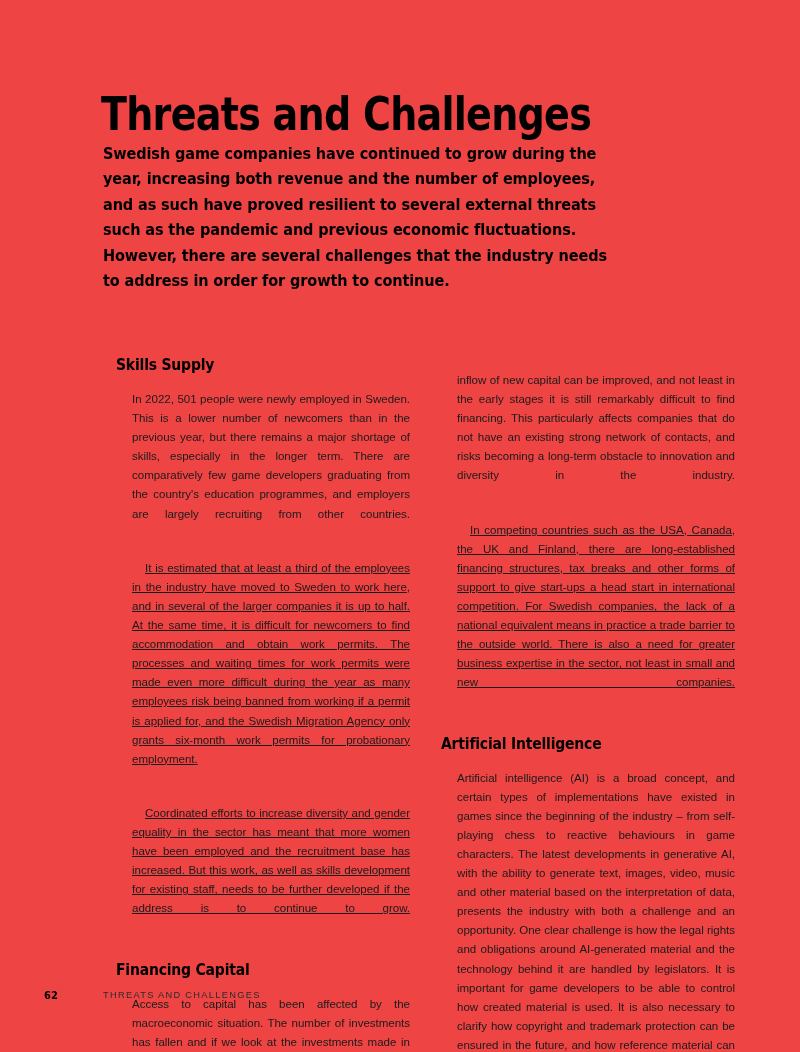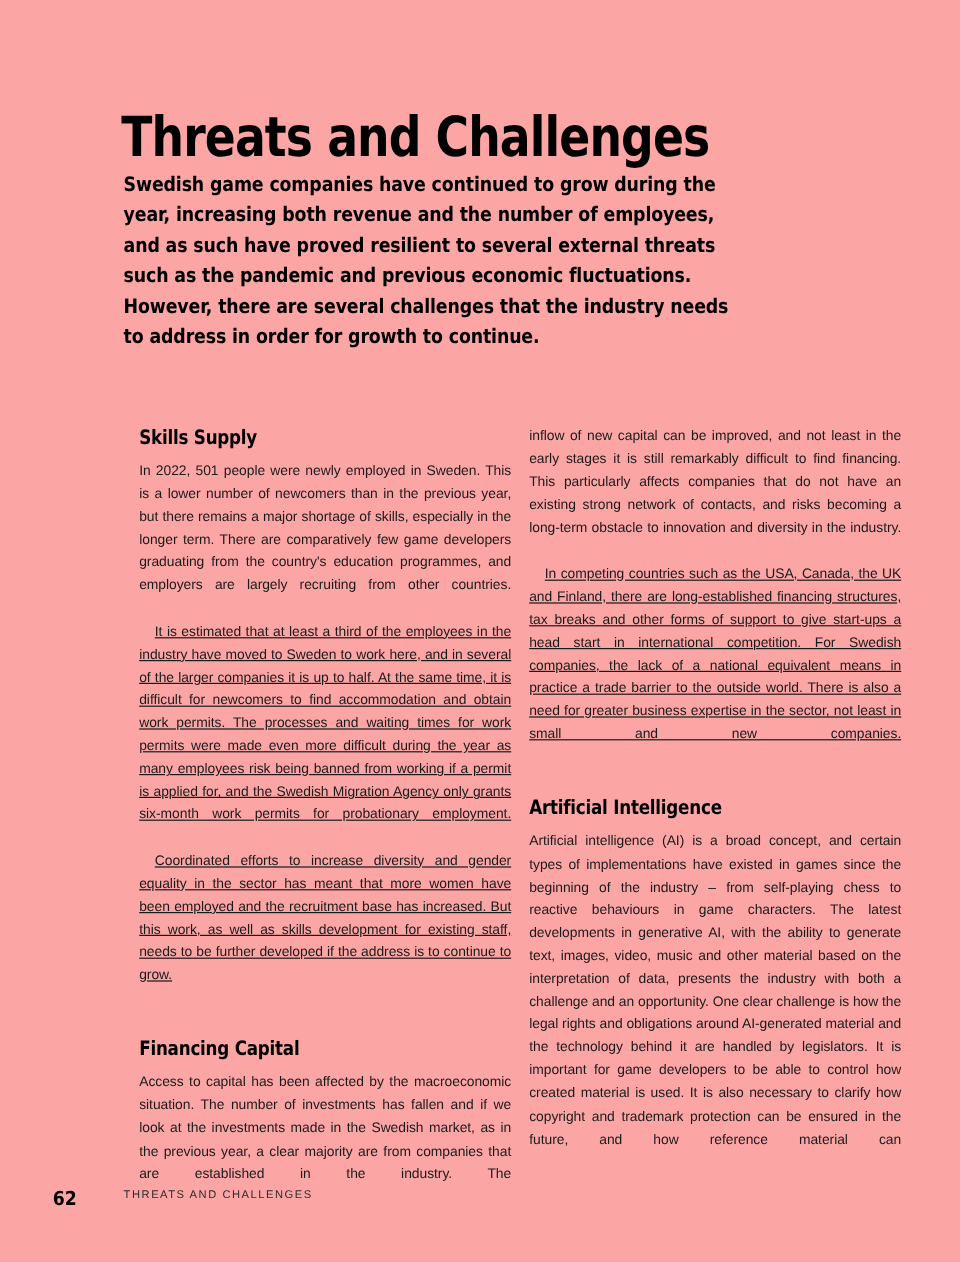--- a/index.html
+++ b/index.html
@@ -9,21 +9,21 @@
     background: #ffffff;
   }
   body {
     font-family: "Liberation Sans", sans-serif;
     -webkit-font-smoothing: antialiased;
   }
   .page {
     position: relative;
     width: 800px;
     height: 1052px;
-    background: #fca5a5;
+    background: #ef4444;
     overflow: hidden;
     box-sizing: border-box;
   }
 
   
   .page-title {
     position: absolute;
     left: 101px;
     top: 57px;
     width: 640px;
@@ -83,21 +83,21 @@
   }
   h2.section-heading.spaced-above {
     margin-top: 22px;
   }
 
   p.body-text {
     font-family: "Liberation Sans", sans-serif;
     font-size: 11.55px;
     line-height: 19.1px;
     color: #1a1a1a;
-    margin: 0;
+    margin: 16px;
     text-align: justify;
     text-justify: inter-word;
     hyphens: none;
     letter-spacing: -0.035px;
   }
   p.body-text.indent {
     text-indent: 13px;
     text-decoration: underline;
   }
   p.body-text + p.body-text {
@@ -117,21 +117,21 @@
     top: 989px;
     width: 700px;
     height: 16px;
   }
   .folio {
     position: absolute;
     left: 0;
     top: 0;
     font-family: "DejaVu Sans Condensed", "Liberation Sans", sans-serif;
     font-weight: 700;
-    font-size: 16px;
+    font-size: 11px;
     color: #000000;
   }
   .running-head {
     position: absolute;
     left: 59px;
     top: 1px;
     font-family: "Liberation Sans", sans-serif;
     font-size: 9.3px;
     letter-spacing: 1.28px;
     color: #2b2b2b;

